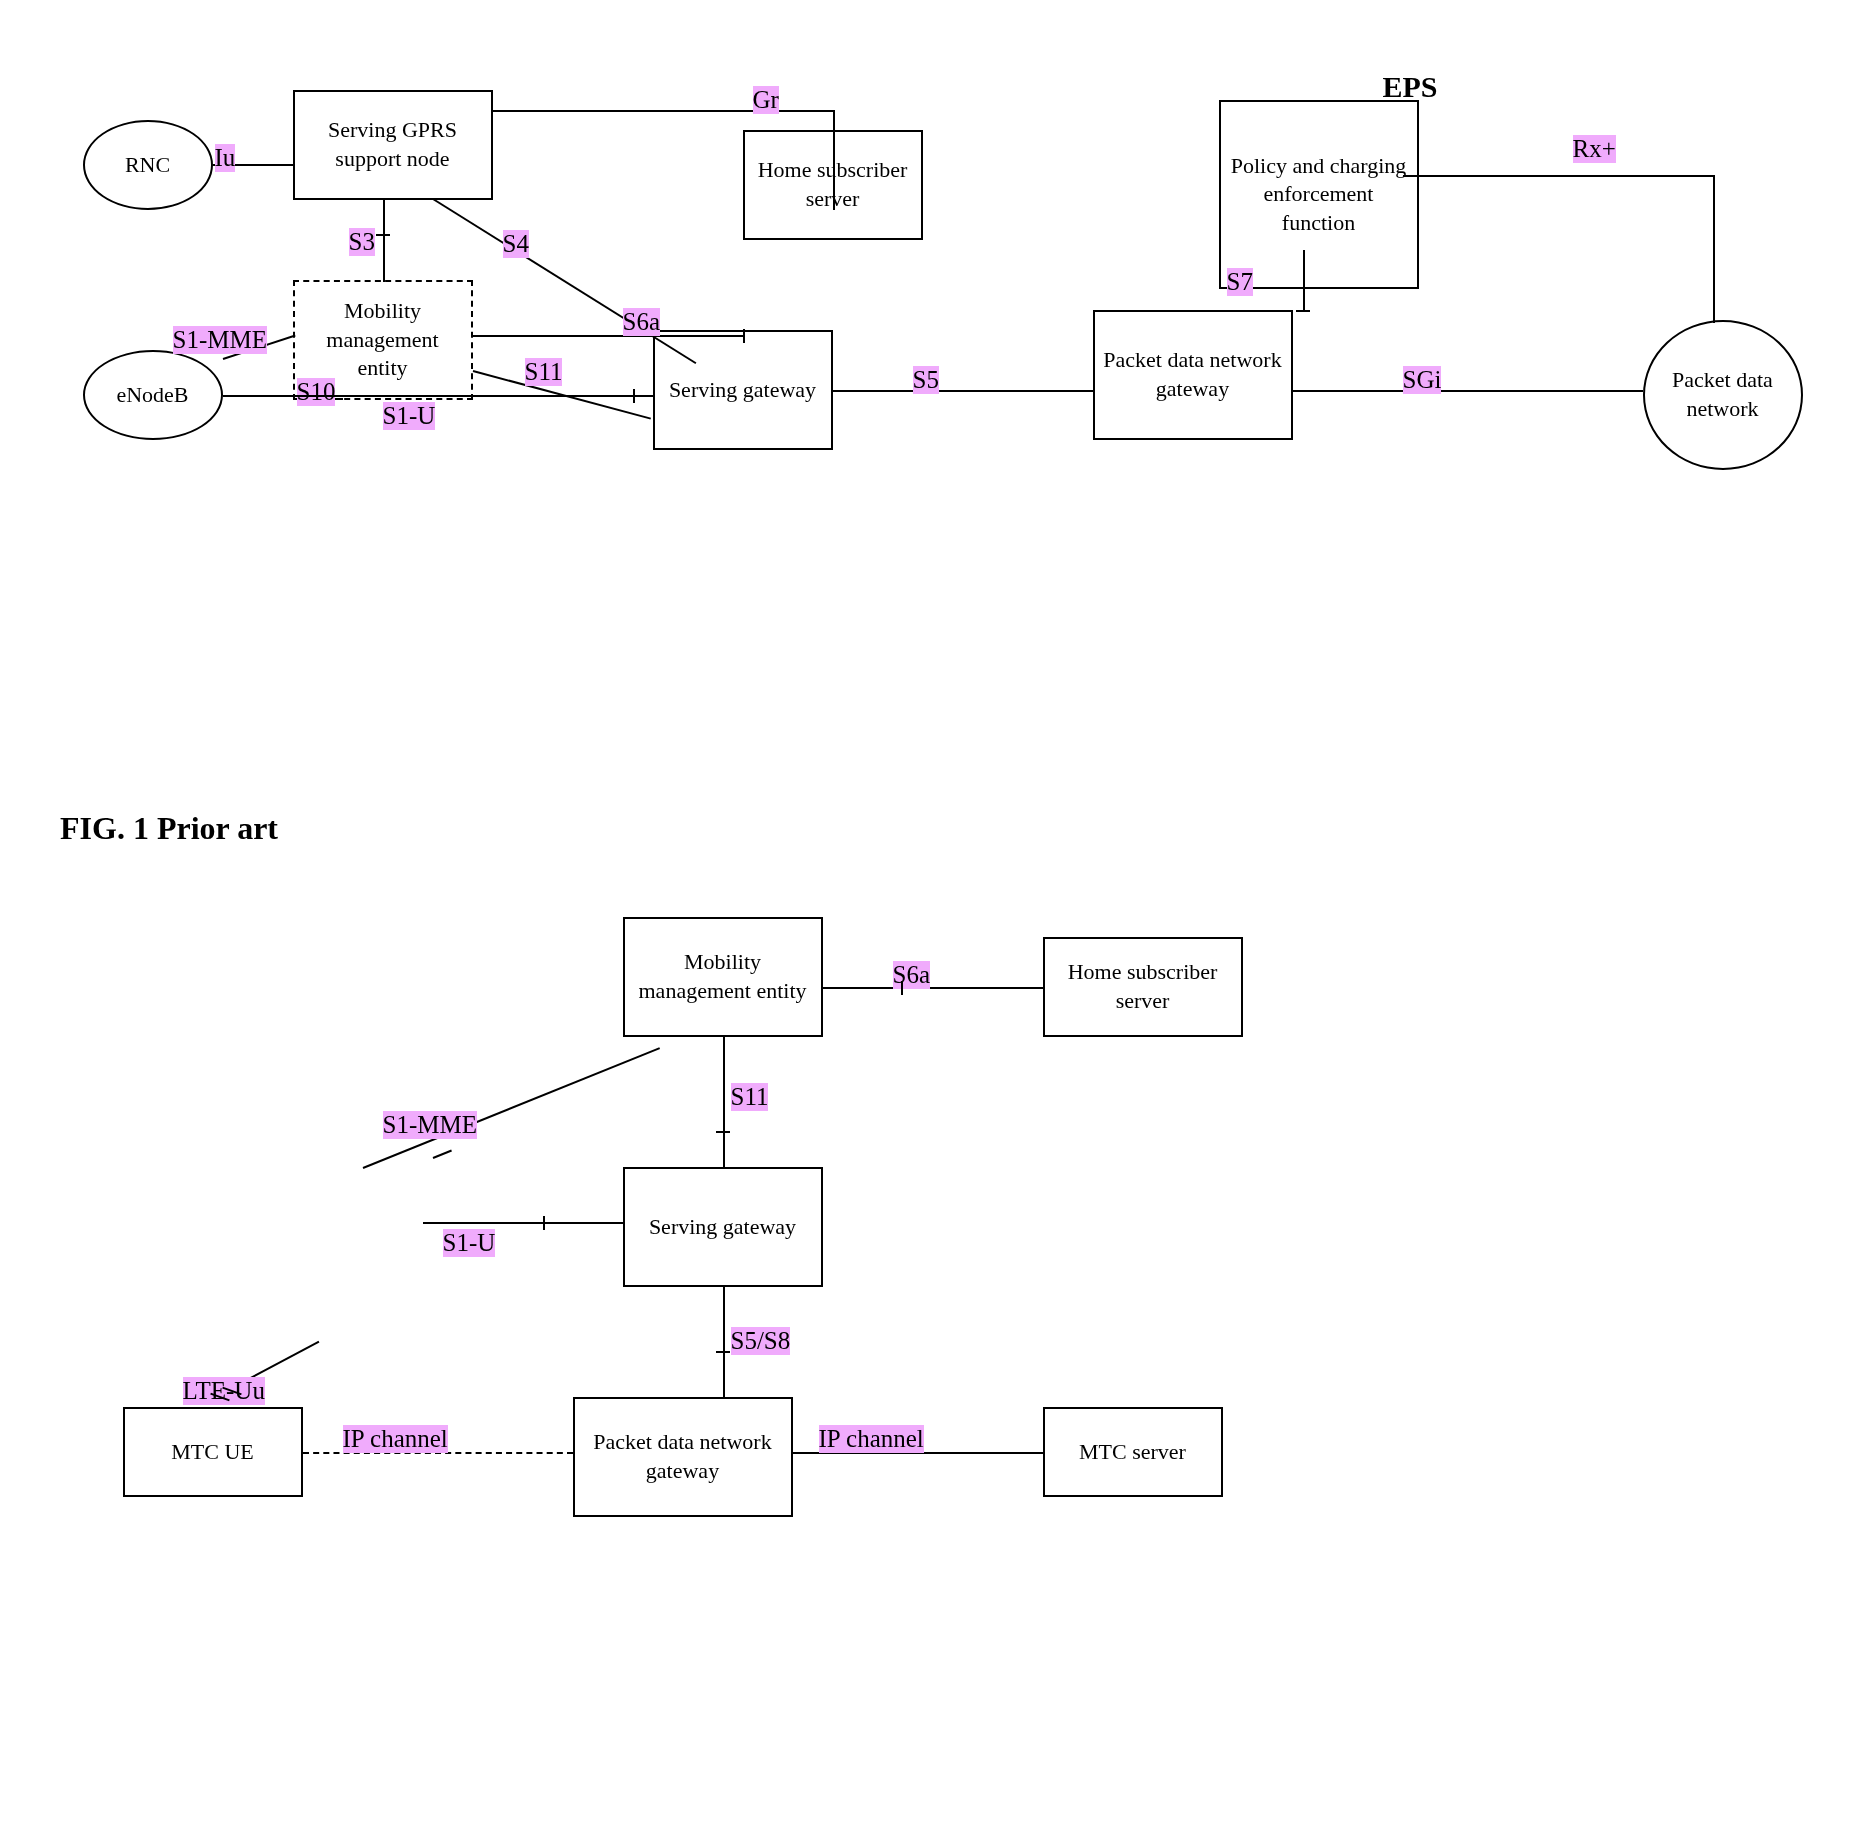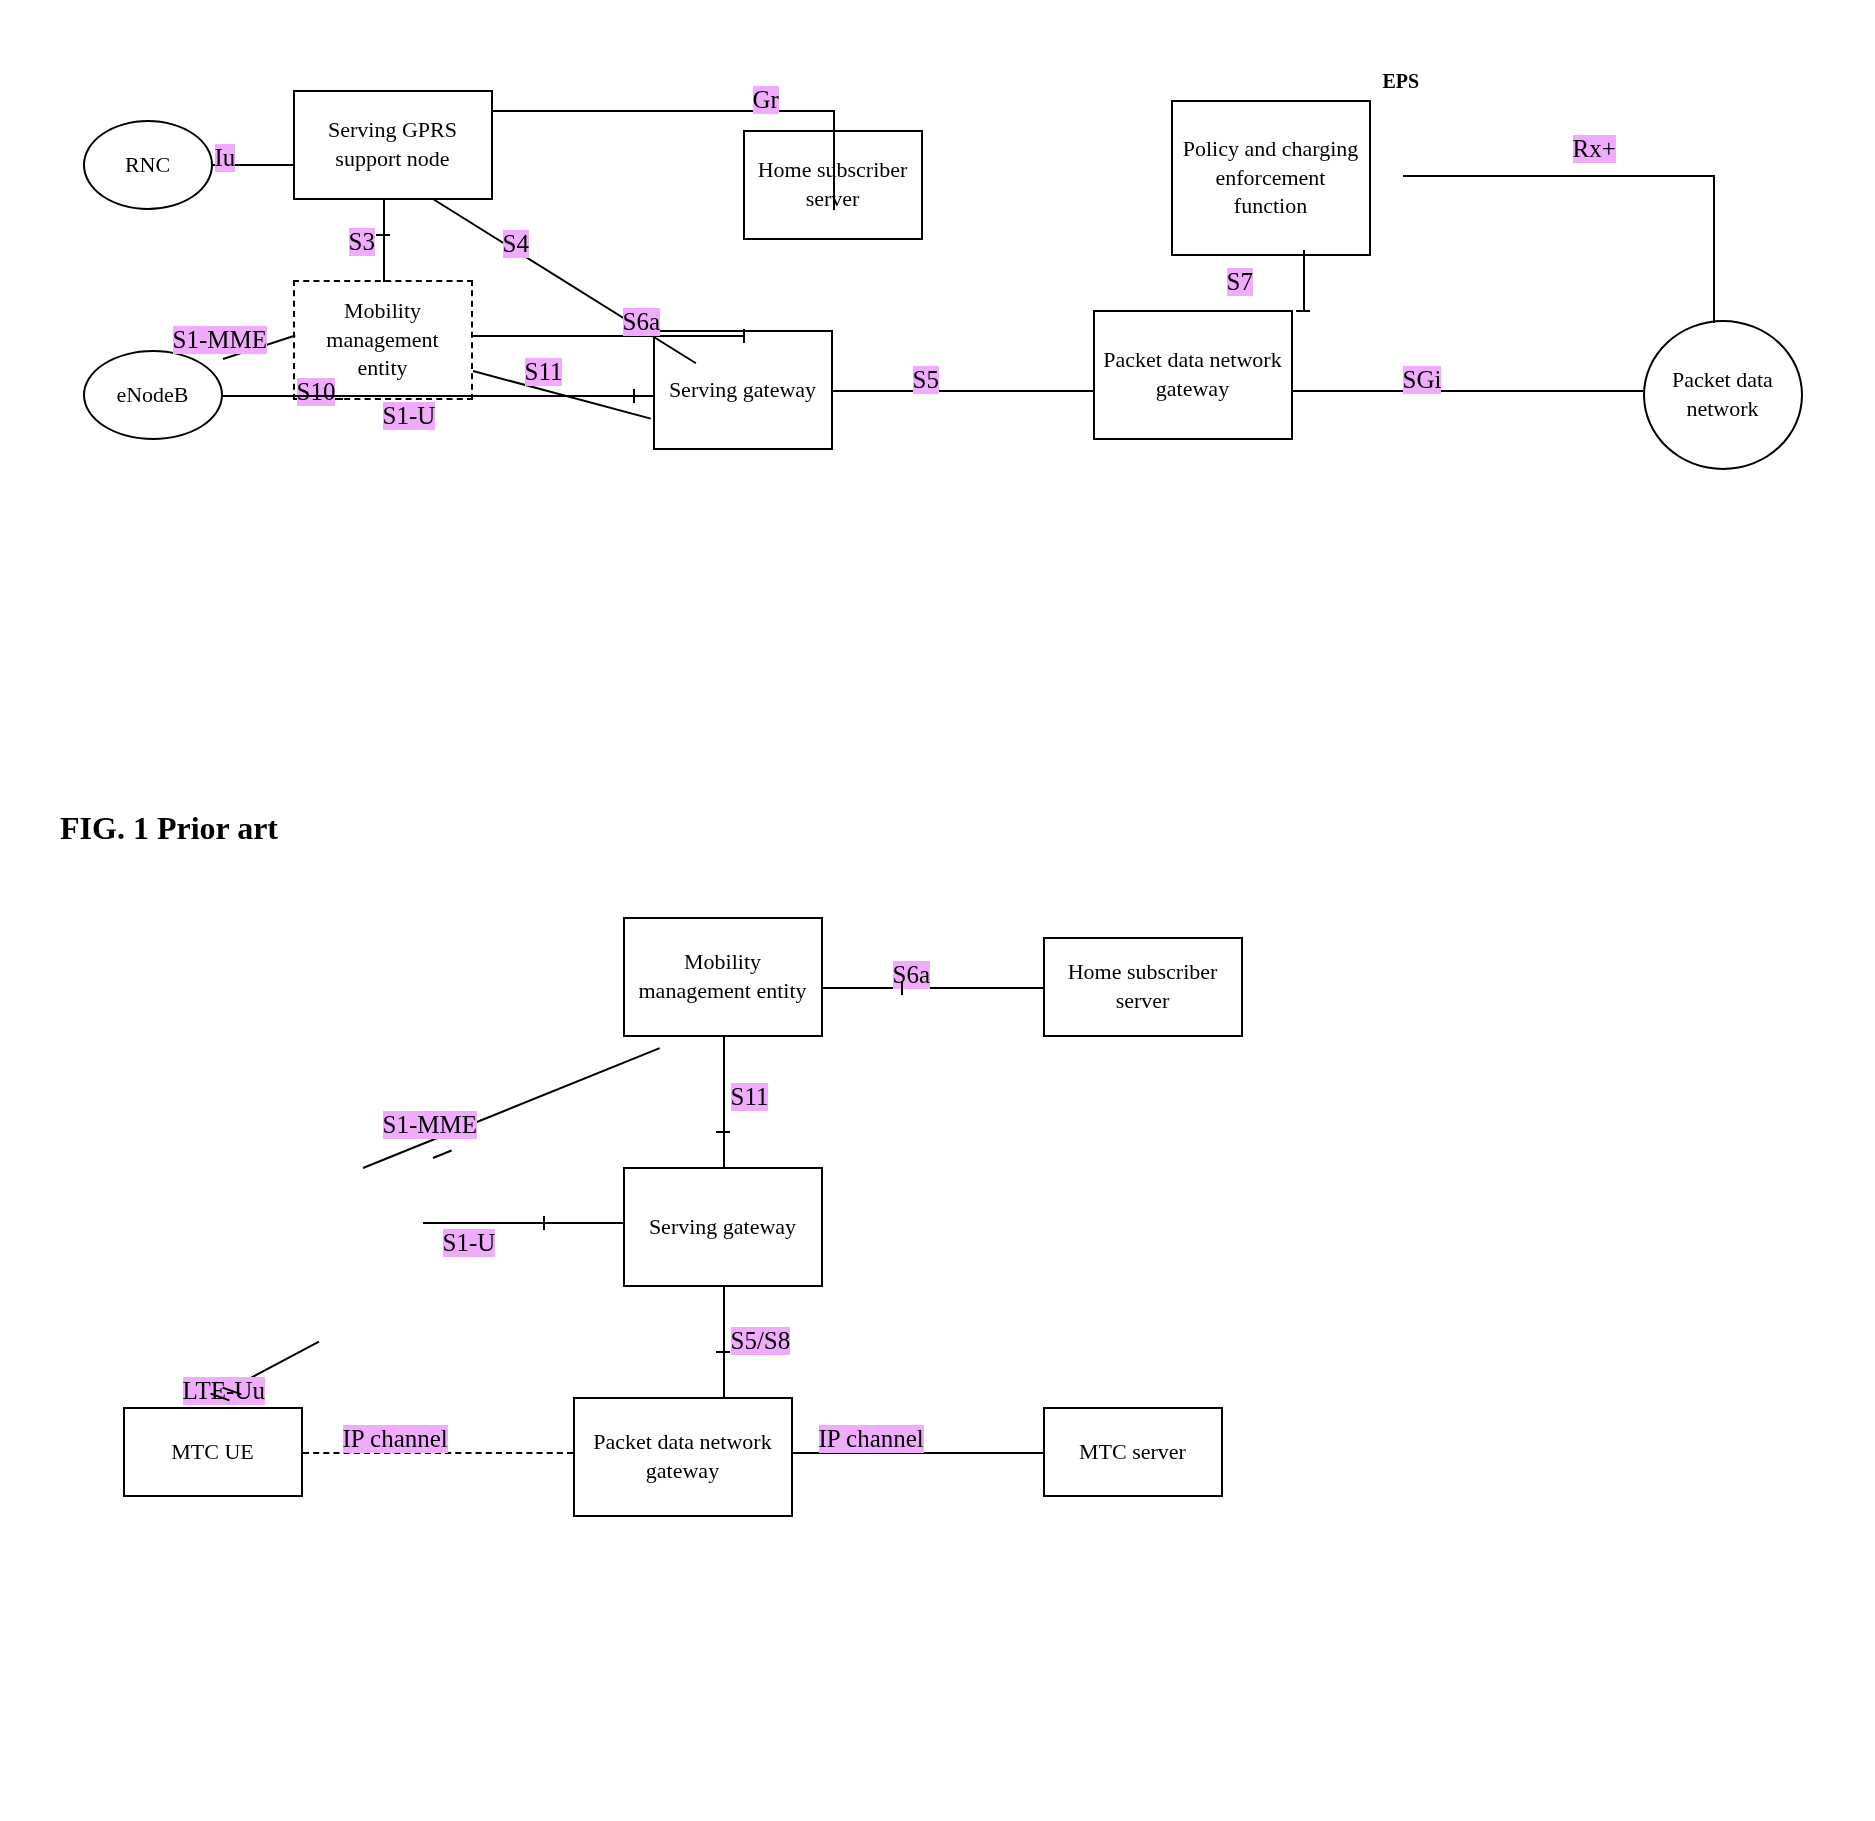--- a/index.html
+++ b/index.html
@@ -109,21 +109,21 @@
     
     .line-dashed {
       position: absolute;
       height: 2px;
       border-top: 2px dashed #000;
       background: none;
     }
 
     .eps-label {
       position: absolute;
-      font-size: 20px;
+      font-size: 30px;
       font-weight: bold;
     }
   </style>
 </head>
 <body>
 
 <div class="page-container">
 
   <div class="fig1-container">
 
@@ -141,21 +141,21 @@
 support node</div>
 
     <div class="node-box" style="left:230px; top:240px; width:180px; height:120px; border-style: dashed;">Mobility
 management
 entity</div>
 
     <div class="node-box" style="left:680px; top:90px; width:180px; height:110px;">Home
 subscriber
 server</div>
 
-    <div class="node-box" style="left:1108px; top:60px; width:200px; height:156px;">Policy and
+    <div class="node-box" style="left:1156px; top:60px; width:200px; height:189px;">Policy and
 charging
 enforcement
 function</div>
 
     <div class="node-box" style="left:590px; top:290px; width:180px; height:120px;">Serving
 gateway</div>
 
     <div class="node-box" style="left:1030px; top:270px; width:200px; height:130px;">Packet data
 network
 gateway</div>

